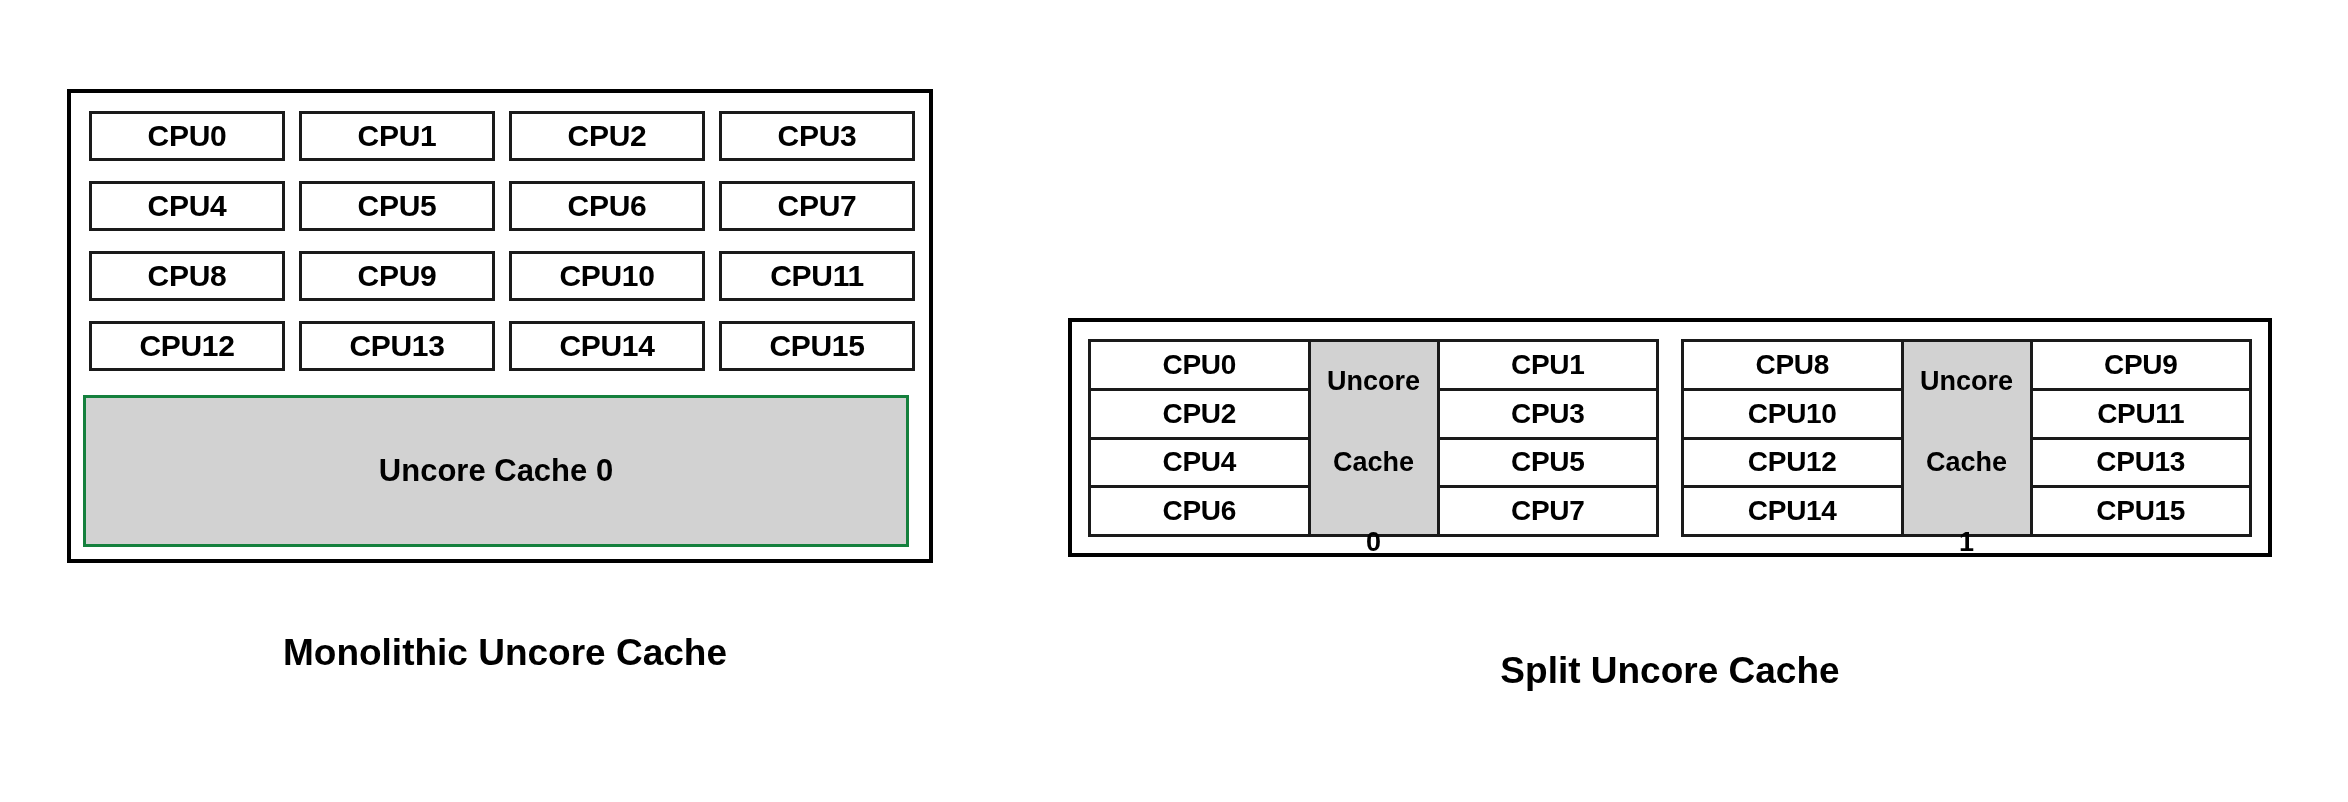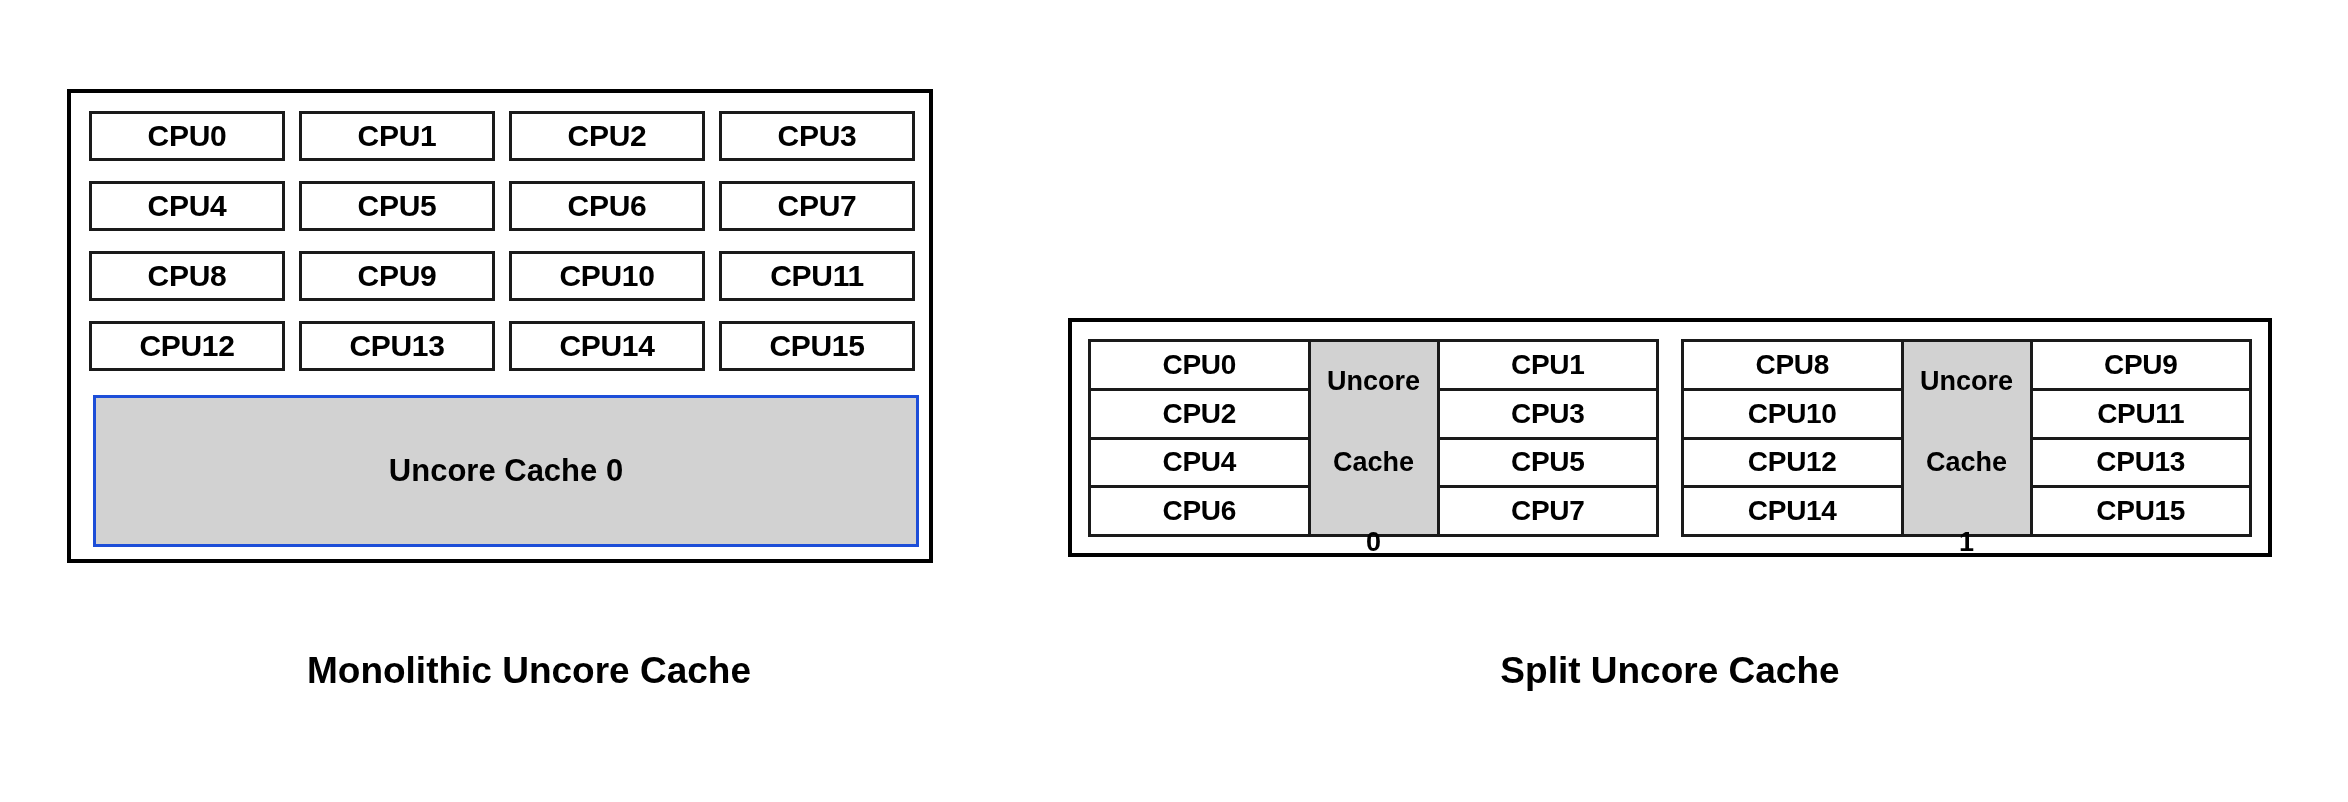--- a/index.html
+++ b/index.html
@@ -40,23 +40,23 @@
     display:flex;
     align-items:center;
     justify-content:center;
     font-weight:bold;
     font-size:30px;
     color:#000;
     letter-spacing:-0.3px;
   }
   .mono-cache{
     position:absolute;
-    left:22px; top:302px;
+    left:12px; top:302px;
     width:826px; height:152px;
-    border:3px solid #1d4ed8;
+    border:3px solid #15803d;
     background:#d2d2d2;
     box-sizing:border-box;
     display:flex;
     align-items:center;
     justify-content:center;
     font-weight:bold;
     font-size:31px;
     color:#000;
   }
 
@@ -117,21 +117,21 @@
 
   
   .caption{
     position:absolute;
     font-weight:bold;
     font-size:37px;
     color:#000;
     text-align:center;
     white-space:nowrap;
   }
-  #caption-mono{ left:0px; top:650px; width:1010px;padding-left:24px; }
+  #caption-mono{ left:0px; top:632px; width:1010px; }
   #caption-split{ left:1070px; top:650px; width:1200px; }
 </style>
 </head>
 <body>
 
 <div class="stage">
 
   <div class="chip-frame" id="mono-frame">
 
     <div class="mono-grid">

